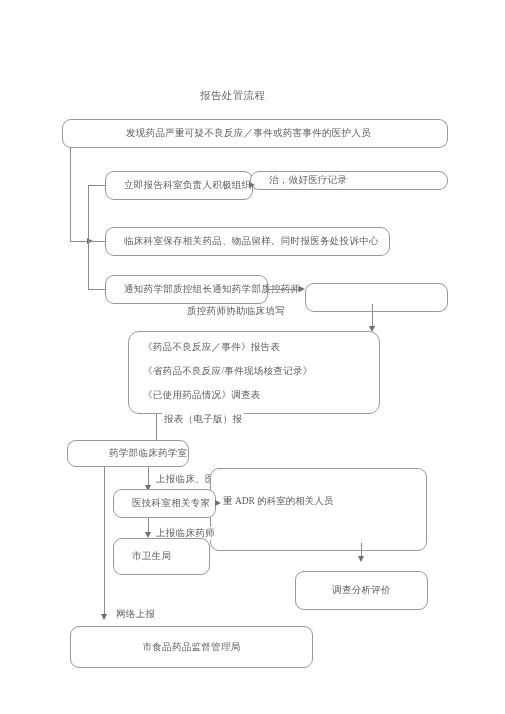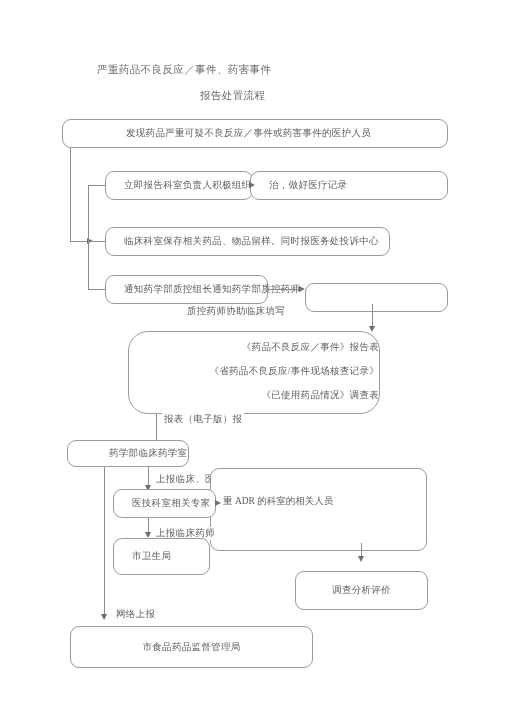--- a/index.html
+++ b/index.html
@@ -39,28 +39,27 @@
     letter-spacing: .3px;
     white-space: nowrap;
   }
   .node.center { justify-content: center; margin-top: 8px; }
   .node.pad { padding-left: 18px; }
 
   .doc-node {
     position: absolute;
     box-sizing: border-box;
     border: 1px solid #9a9a9a;
-    border-radius: 20px;
+    border-radius: 11px;
     background: #ffffff;
     padding: 9px 0 0 14px;
     font-size: 9.5px;
     color: #5d5d5d;
     letter-spacing: .3px;
     white-space: nowrap;
-    text-align: right;
   }
   .doc-node .doc-line { margin-bottom: 11px; }
 
   .edge-label {
     position: absolute;
     font-size: 9.5px;
     color: #5d5d5d;
     white-space: nowrap;
     letter-spacing: .3px;
     background: #ffffff;
@@ -87,40 +86,39 @@
     border-top: 3.5px solid transparent;
     border-bottom: 3.5px solid transparent;
     border-left: 6px solid #6e6e6e;
   }
 </style>
 </head>
 <body>
 
 <div id="page">
 
-  <div class="title-line" id="title-main">严重药品不良反应／事件、药害事件</div>
   <div class="title-line" id="title-sub">报告处置流程</div>
 
   <div class="node pad" style="left:62px; top:119px; width:386px; height:29px;">
     <span style="padding-left:45px;">发现药品严重可疑不良反应／事件或药害事件的医护人员</span>
   </div>
 
   <div class="ln v" style="left:70px; top:148px; height:94px;"></div>
   <div class="ln h" style="left:70px; top:241px; width:18px;"></div>
   <div class="arrow right" style="left:87px; top:237.5px;"></div>
 
   <div class="ln v" style="left:88px; top:185px; height:104px;"></div>
   <div class="ln h" style="left:88px; top:185px; width:18px;"></div>
   <div class="ln h" style="left:88px; top:241px; width:18px;"></div>
   <div class="ln h" style="left:88px; top:289px; width:18px;"></div>
 
   <div class="node pad" style="left:105px; top:171px; width:148px; height:29px;">
     <span>立即报告科室负责人积极组织临床救</span>
   </div>
-  <div class="node pad" style="left:250px; top:171px; width:198px; height:29px;">
+  <div class="node pad" style="left:250px; top:171px; width:198px; height:19px;">
     <span>治，做好医疗记录</span>
   </div>
   <div class="arrow right" style="left:249px; top:181.5px;"></div>
 
   <div class="node pad" style="left:105px; top:227px; width:285px; height:29px;">
     <span>临床科室保存相关药品、物品留样。同时报医务处投诉中心</span>
   </div>
 
   <div class="node pad" style="left:105px; top:275px; width:163px; height:29px;">
     <span>通知药学部质控组长通知药学部质控药师</span>

